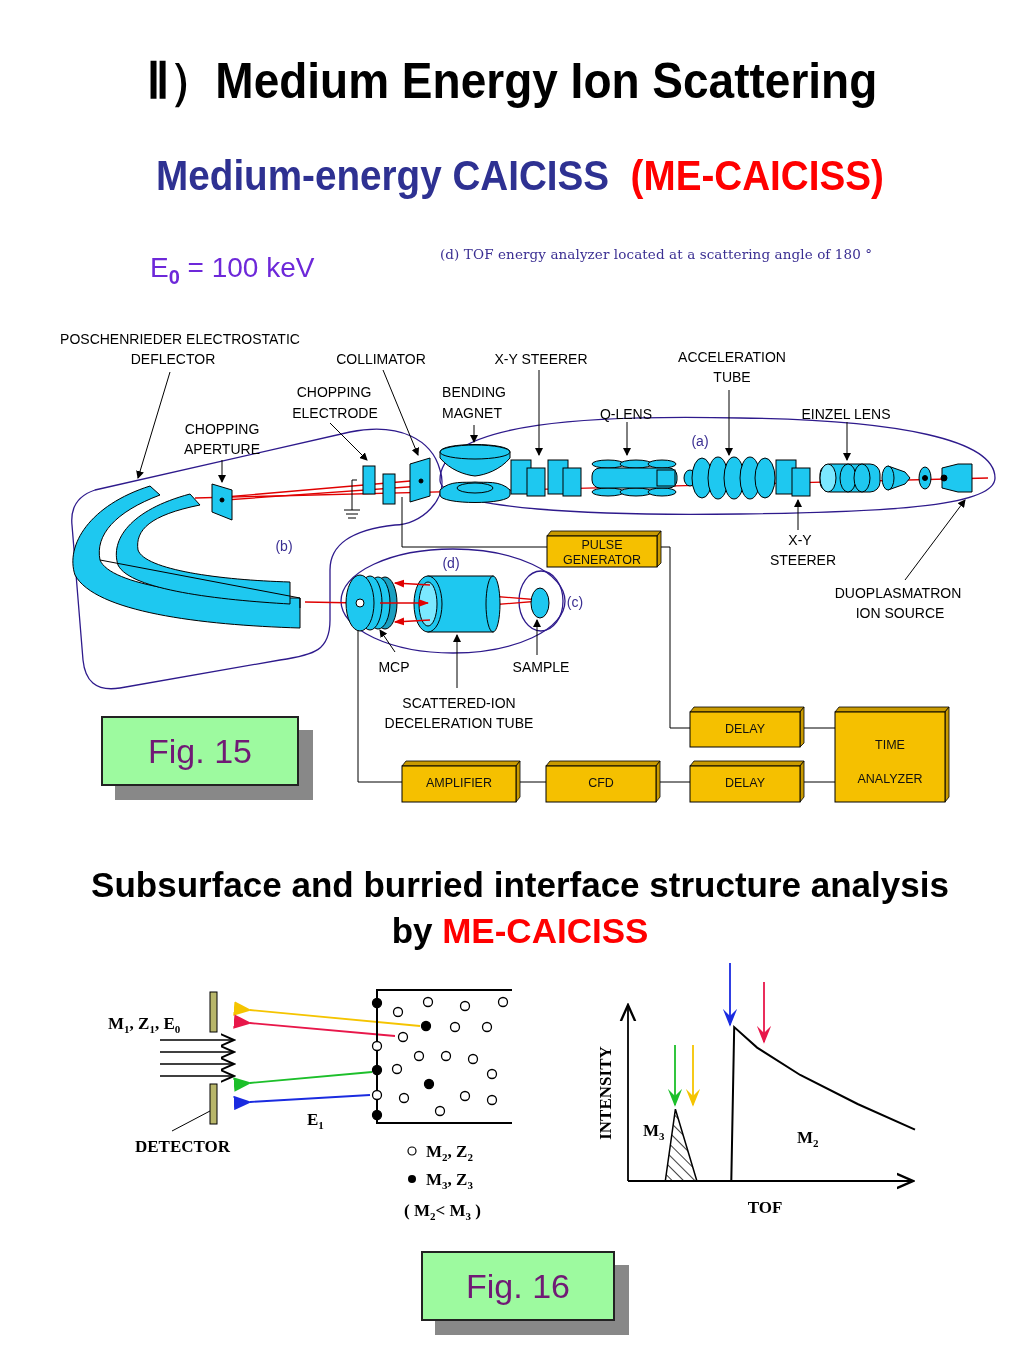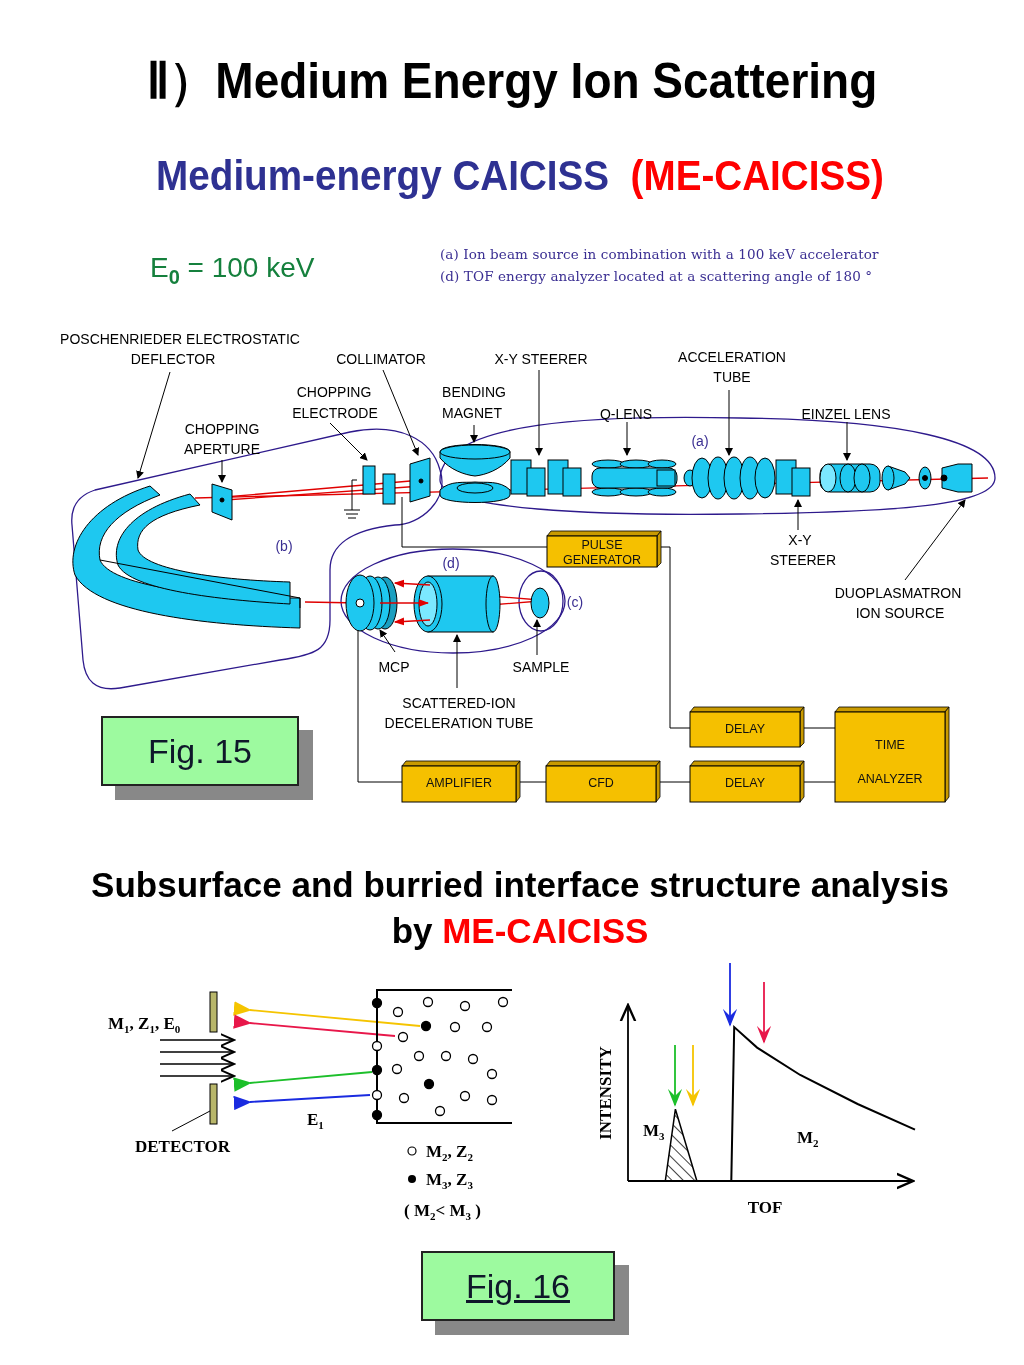--- a/index.html
+++ b/index.html
@@ -2,47 +2,46 @@
 <html><head>
 <meta charset="utf-8">
 <style>
   html, body { margin:0; padding:0; background:#ffffff; }
   body { width:1024px; height:1365px; position:relative; overflow:hidden; font-family:"Liberation Sans", sans-serif; }
   .abs { position:absolute; }
   #main-title { left:0; top:48px; width:1024px; text-align:center; font-size:50px; font-weight:bold; color:#000; transform:scaleX(0.92); }
   #subtitle { left:0; top:152px; width:1040px; text-align:center; font-size:42px; font-weight:bold; transform:scaleX(0.92); }
   .blue { color:#2e3192; }
   .red { color:#ff0000; }
-  #e0 { left:150px; top:252px; font-size:28px; color:#15803d; }
+  #e0 { left:150px; top:252px; font-size:28px; color:#6d28d9; }
   #e0 sub { font-size:20px; font-weight:bold; }
   #legend { left:440px; top:244px; font-family:"DejaVu Serif", serif; font-size:13.5px; color:#3a2e92; line-height:21.6px; letter-spacing:0.1px; }
   svg { position:absolute; left:0; top:0; }
   .lbl { font-family:"Liberation Sans", sans-serif; font-size:14px; fill:#000; }
   .plbl { font-family:"Liberation Sans", sans-serif; font-size:14px; fill:#3a2e92; }
   .boxlbl { font-family:"Liberation Sans", sans-serif; font-size:12.5px; fill:#111; }
-  .fig-badge { background:#9dfa9f; border:2px solid #222; box-shadow:14px 14px 0 #888; text-align:center; font-size:34px; color:#0f172a; }
+  .fig-badge { background:#9dfa9f; border:2px solid #222; box-shadow:14px 14px 0 #888; text-align:center; font-size:34px; color:#701a75; }
   #fig15 { left:101px; top:716px; width:194px; height:66px; line-height:66px; }
-  #fig16 { left:421px; top:1251px; width:190px; height:66px; line-height:66px;text-decoration:underline; }
+  #fig16 { left:421px; top:1251px; width:190px; height:66px; line-height:66px; }
   #sec2-title { left:0; top:862px; width:1040px; text-align:center; font-size:35px; font-weight:bold; color:#000; line-height:46px; }
   .serif { font-family:"Liberation Serif", serif; font-weight:bold; fill:#000; }
 </style>
 </head>
 <body>
 
 <div id="main-title" class="abs">Ⅱ）Medium Energy Ion Scattering</div>
 <div id="subtitle" class="abs">
   <span class="blue">Medium-energy CAICISS</span>&nbsp;&nbsp;<span class="red">(ME-CAICISS)</span>
 </div>
 
 <div id="e0" class="abs">
   <span>E</span><sub>0</sub><span> = 100 keV</span>
 </div>
 
 <div id="legend" class="abs">
-  <div>(a) Ion beam source in combination with a 100 keV accelerator</div>
   <div>(d) TOF energy analyzer located at a scattering angle of 180 °</div>
 </div>
 
 <svg width="1024" height="820" viewBox="0 0 1024 820">
   <defs>
     <marker id="ah" markerWidth="8" markerHeight="8" refX="7" refY="4" orient="auto">
         <path d="M0,0 L8,4 L0,8 z" fill="#000"></path>
       </marker>
     <marker id="ahr" markerWidth="8" markerHeight="8" refX="7" refY="4" orient="auto">
         <path d="M0,1 L8,4 L0,7 z" fill="#e00000"></path>

